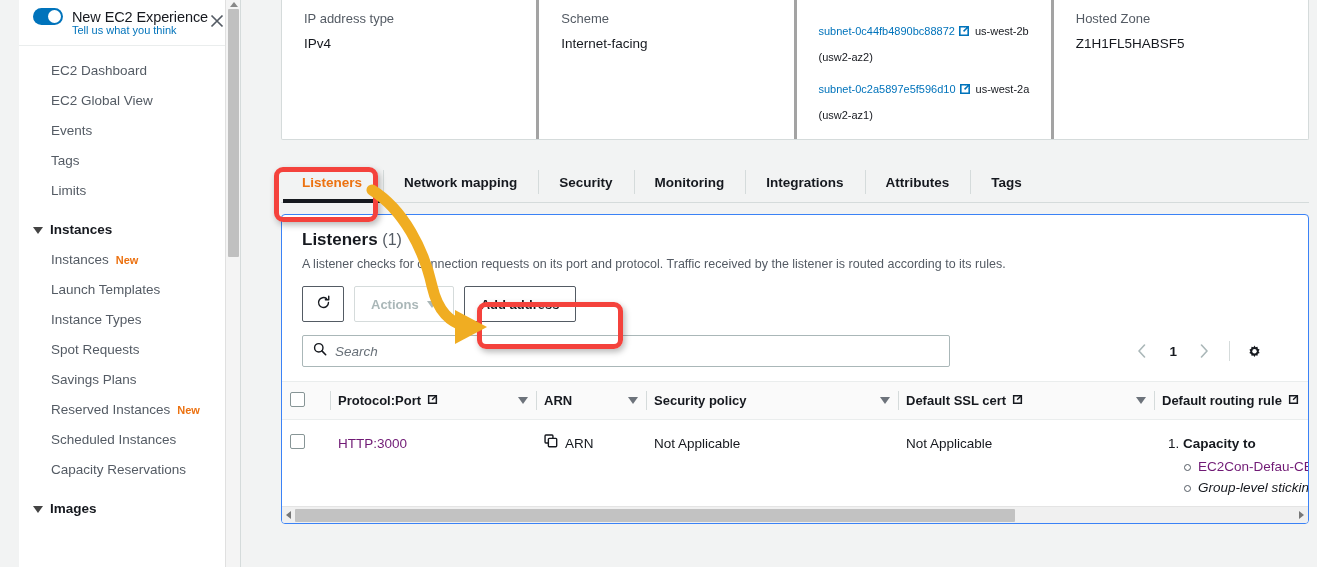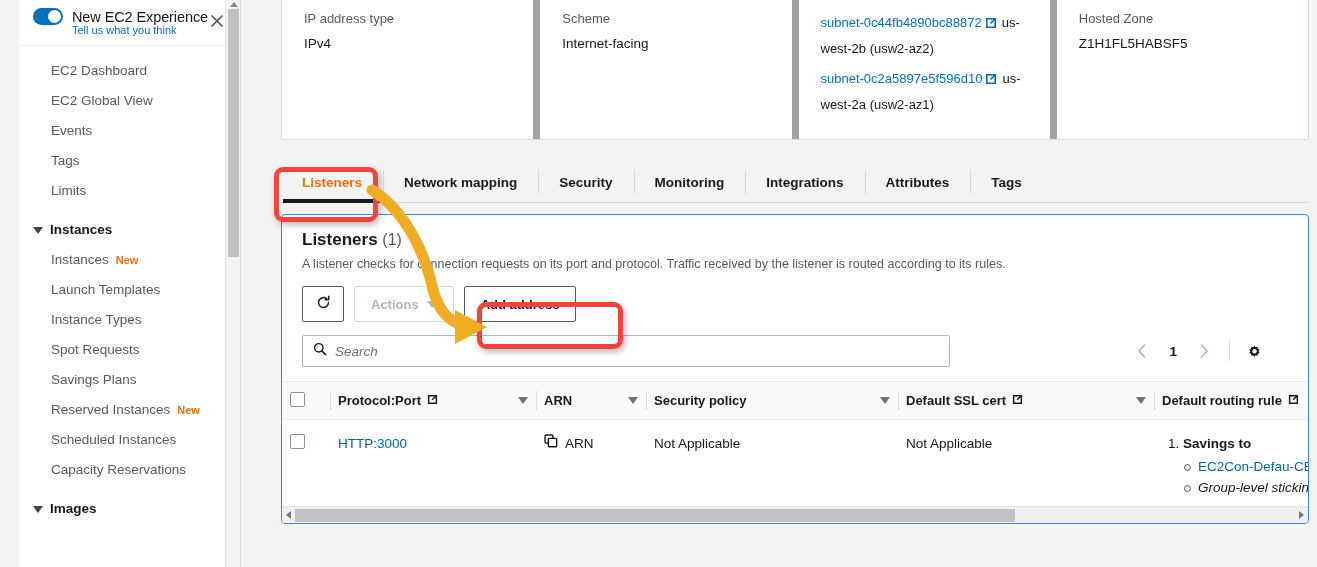--- a/index.html
+++ b/index.html
@@ -91,26 +91,26 @@
   }
 
   
   .detail-panel {
     background: #fff; border: 1px solid #d5dbdb; border-top: none;
     border-radius: 0 0 2px 2px;
     display: flex; height: 141px; margin-top: -1px;
   }
   .dp-col {
     flex: 1; padding: 12px 16px 12px 22px;
-    border-right: 7px solid #a3a3a3; min-width: 0;
+    border-right: 3px solid #a3a3a3; min-width: 0;
   }
   .dp-col:last-child { border-right: none; }
   .dp-label { font-size: 13px; color: #545b64; margin-bottom: 8px; font-weight: 400; }
   .dp-value { font-size: 13.5px; color: #16191f; line-height: 19px; }
-  .dp-az { font-size: 13px; line-height: 24px; margin-bottom: 6px; }
+  .dp-az { font-size: 11px; line-height: 24px; margin-bottom: 6px; margin-top: 8px; }
   .dp-az a { color: #0073bb; text-decoration: none; }
   .ext-icon { display: inline-block; vertical-align: -2px; margin: 0 5px 0 3px; }
 
   
   .tabs-wrap { position: relative; margin-top: 22px; }
   .tabs {
     display: flex; align-items: stretch; height: 41px;
     border-bottom: 1px solid #d5dbdb;
   }
   .tab {
@@ -202,21 +202,21 @@
     content:""; position:absolute; left:0; top:9px; bottom:9px; width:1px; background:#d5dbdb;
   }
   table.lt tbody td {
     font-size: 13.5px; color: #16191f; padding: 14px 8px; vertical-align: top;
     line-height: 20px;
   }
   .cbx {
     width: 15px; height: 15px; border: 1px solid #879596; border-radius: 2px;
     background: #fff; cursor: pointer; display: inline-block;
   }
-  td a.link, .link { color: #0369a1; text-decoration: none; cursor: pointer; }
+  td a.link, .link { color: #701a75; text-decoration: none; cursor: pointer; }
   .arn-cell { display: flex; align-items: center; gap: 7px; }
   .routing { padding-left: 6px; }
   .routing .rline1 { font-weight: 700; font-size: 13.5px; }
   .routing .rnum { font-weight: 400; }
   .routing ul { list-style: none; margin: 2px 0 0 14px; }
   .routing li { position: relative; padding-left: 16px; line-height: 21px; font-size: 13.5px; white-space: nowrap; }
   .routing li::before {
     content: ""; position: absolute; left: 2px; top: 8px;
     width: 5px; height: 5px; border: 1px solid #545b64; border-radius: 50%;
   }
@@ -488,21 +488,21 @@
                   </span>
                   <span>ARN</span>
                 </span>
               </td>
               <td>Not Applicable</td>
               <td>Not Applicable</td>
               <td>
                 <div class="routing">
                   <div class="rline1">
                     <span class="rnum">1.</span>
-                    <span>Savings to</span>
+                    <span>Capacity to</span>
                   </div>
                   <ul>
                     <li><a class="link">EC2Con-Defau-CE</a></li>
                     <li class="italic">Group-level stickin</li>
                   </ul>
                 </div>
               </td>
             </tr>
           </tbody>
         </table>

